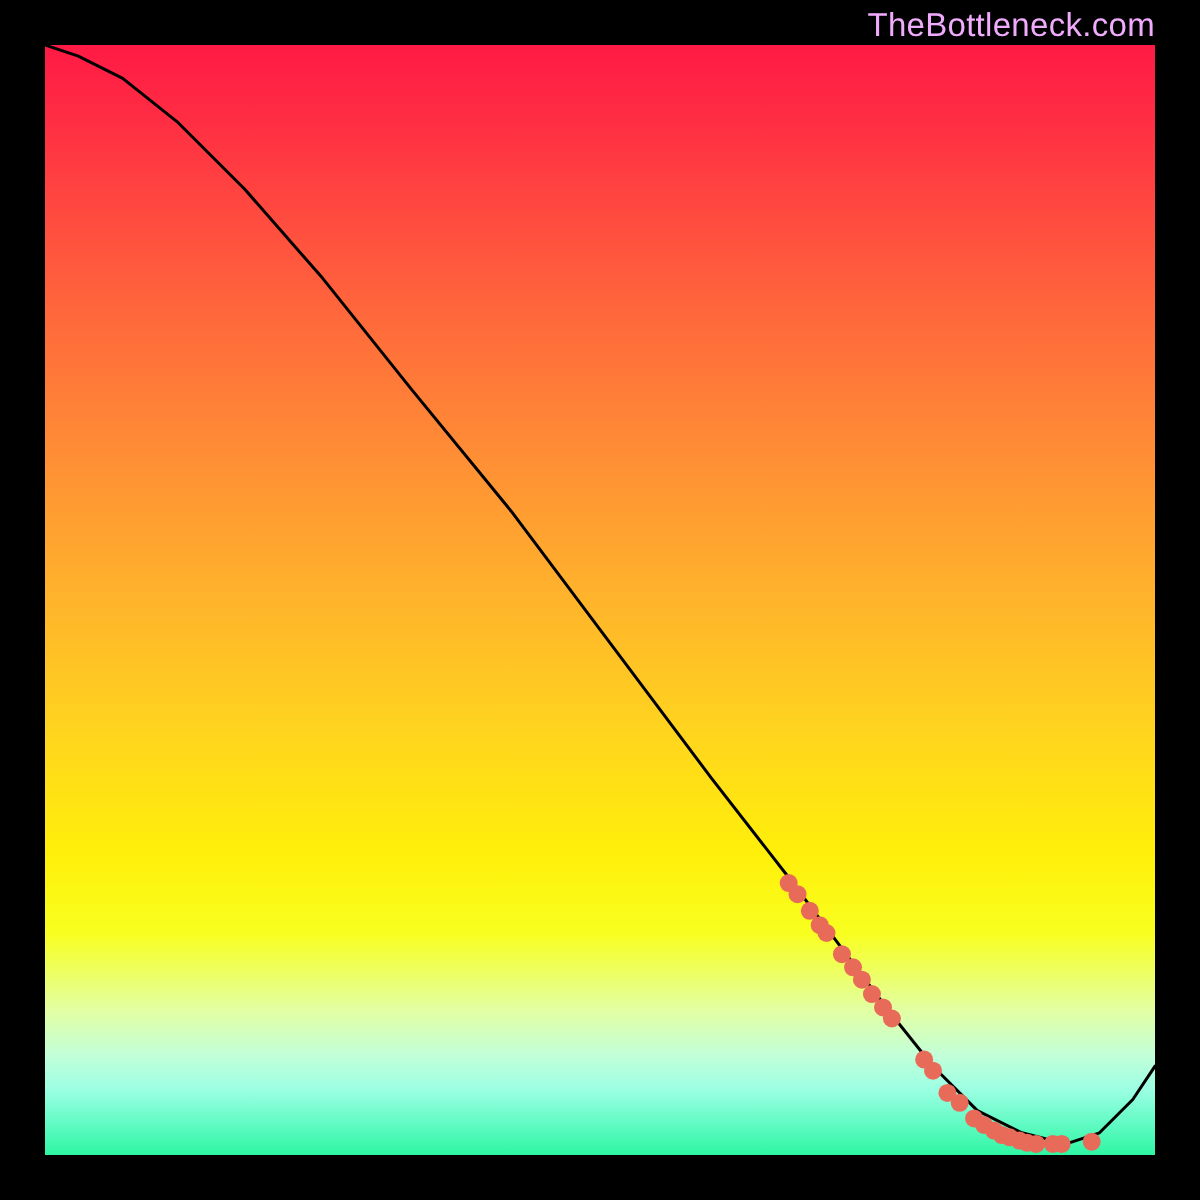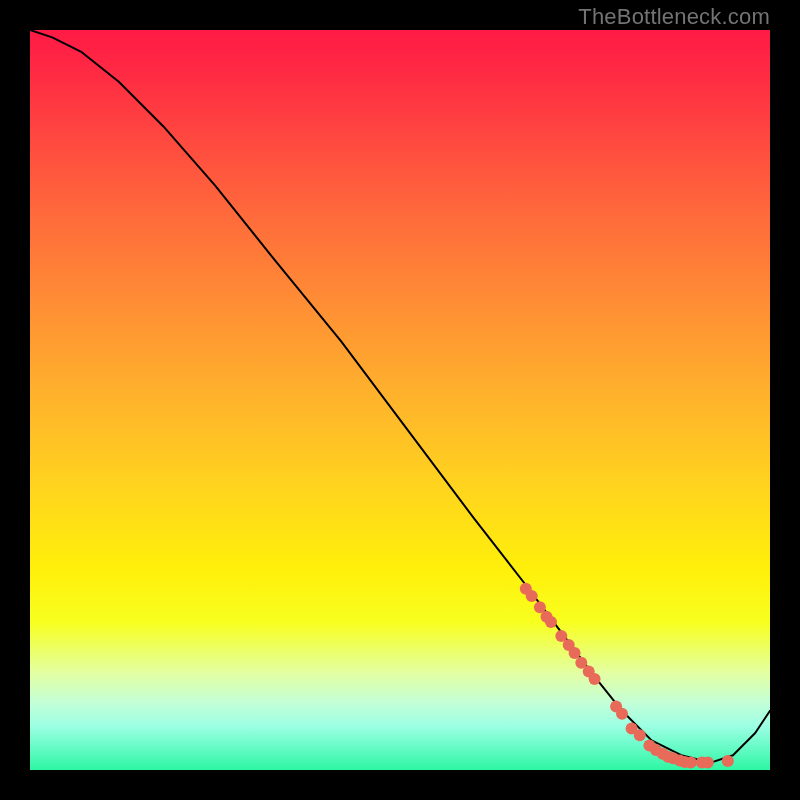--- a/index.html
+++ b/index.html
@@ -44,21 +44,21 @@
       #c2ffd8 91%,
       #9dffe3 94%,
       #65fbc6 97%,
       #2ef6a2 100%
     );
   }
   .watermark {
     position: absolute;
     top: 4px;
     right: 30px;
-    color: #737373;
+    color: #f0abfc;
     font-size: 22px;
     font-weight: 500;
     letter-spacing: 0.2px;
     user-select: none;
   }
   svg.curve {
     position: absolute;
     inset: 0;
   }
 </style>

